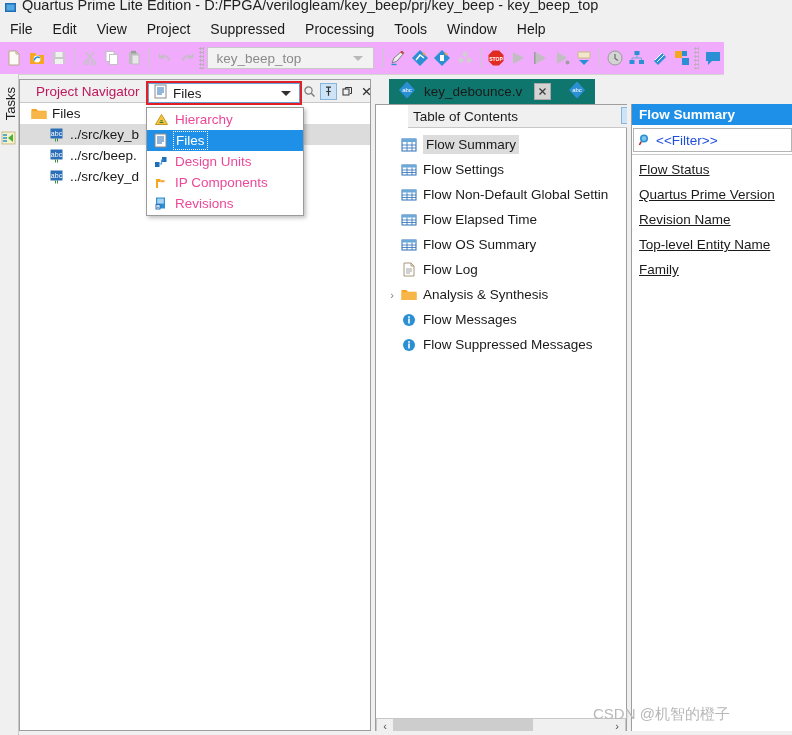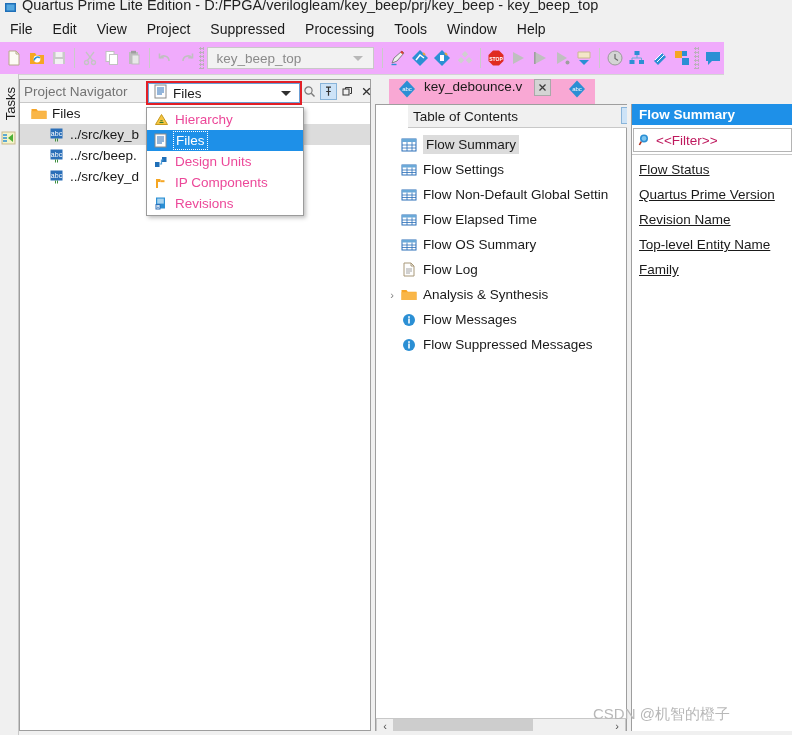--- a/index.html
+++ b/index.html
@@ -120,22 +120,22 @@
     box-sizing: border-box;
   }
   .pn-header {
     position: absolute; left: 0; top: 0; width: 100%; height: 23px;
     background: #f0f0f0;
     border-bottom: 1px solid #c8c8c8;
     box-sizing: border-box;
     display: flex; align-items: center;
   }
   .pn-title {
-    padding-left: 4px;
-    font-size: 13.5px; color: #737373;
+    padding-left: 16px;
+    font-size: 13.5px; color: #be185d;
     white-space: nowrap;
   }
   .pn-hdr-btn {
     width: 15px; height: 15px;
     display: flex; align-items: center; justify-content: center;
     cursor: default;
   }
   .pn-hdr-btn.pinned { background: #cde3f7; outline: 1px solid #89b4d9; }
 
   .pn-body {
@@ -224,24 +224,24 @@
     padding: 0 1px;
   }
 
   
   .rep-tabbar {
     position: absolute; left: 375px; top: 79px; width: 417px; height: 25px;
     background: #f0f0f0;
     display: flex; align-items: center;
   }
   .rep-tab {
-    display: flex; 
+    display: flex; align-items: center;
     height: 25px; padding: 0 8px;
     font-size: 13.5px;
-    background: #f9a8d4;
+    background: #0f766e;
     cursor: default;
     white-space: nowrap;
   }
   .rep-tab .tx { margin-left: 7px; }
   .rep-tab-close {
     width: 15px; height: 15px; margin-left: 12px;
     display: flex; align-items: center; justify-content: center;
     background: #d4d4d4;
     border: 1px solid #a9a9a9;
     cursor: default;
@@ -303,21 +303,21 @@
     border-bottom: 1px solid #ffffff;
   }
   .fs-filter {
     height: 24px;
     background: #ffffff;
     border: 1px solid #b4b4b4;
     margin: 2px 0 2px 1px;
     display: flex; align-items: center;
     box-sizing: border-box;
   }
-  .fs-filter .ph { color: #be185d; font-size: 13.5px; margin-left: 4px; }
+  .fs-filter .ph { color: #1d4ed8; font-size: 13.5px; margin-left: 4px; }
   .fs-rows { padding-top: 2px; border-top: 1px solid #c8c8c8; }
   .fs-row {
     height: 25px;
     display: flex; align-items: center;
     padding-left: 7px;
     font-size: 13.5px;
     white-space: nowrap;
     cursor: default;
     text-decoration: underline;
   }

